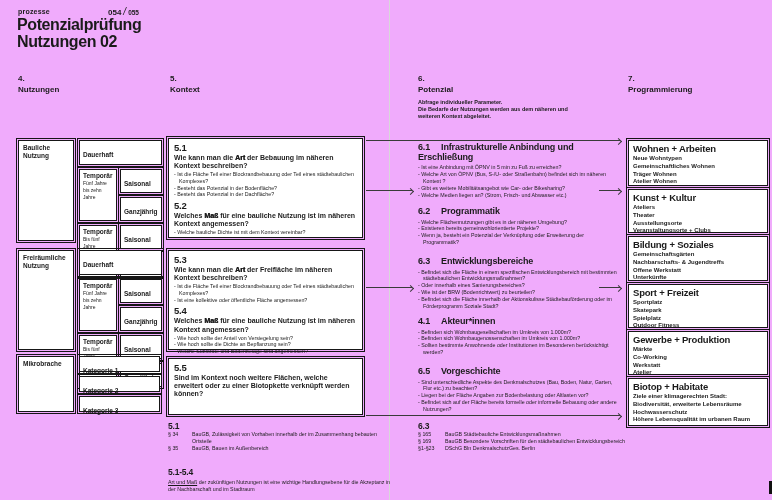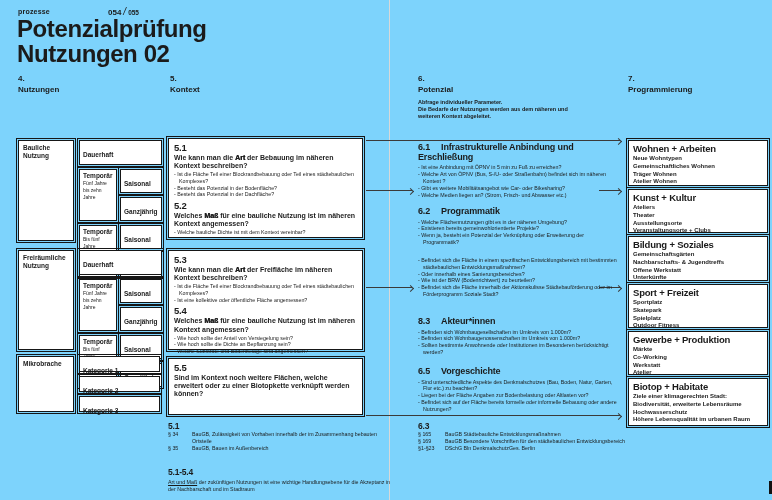--- a/index.html
+++ b/index.html
@@ -1,26 +1,26 @@
 <!DOCTYPE html>
 <html><head>
 <meta charset="utf-8">
 <style>
   html,body { margin:0; padding:0; background:#ffffff; }
-  .page { position:relative; width:772px; height:500px; background:#7dd3fc;
+  .page { position:relative; width:772px; height:500px; background:#f0abfc;
           font-family:"Liberation Sans","DejaVu Sans",sans-serif; color:#1b1b1b; overflow:hidden; }
   .fold { position:absolute; left:389px; top:0; width:1px; height:500px; background:#d8d8d8; }
   .edge-tick { position:absolute; right:0; bottom:6px; width:3px; height:13px; background:#111; }
 
   .kicker { position:absolute; left:18px; top:8px; font-size:7px; font-weight:700; letter-spacing:.2px; }
   .pagenum { position:absolute; left:108px; top:6px; display:flex; align-items:baseline; }
   .pnum-l { font-size:8px; font-weight:700; }
   .pnum-sep { font-size:10px; font-style:italic; margin:0 2px; font-weight:400; }
   .pnum-r { font-size:6.5px; font-weight:700; }
-  .title { position:absolute; left:17px; top:17px; font-size:24px; font-weight:800;
+  .title { position:absolute; left:17px; top:17px; font-size:16px; font-weight:800;
            line-height:1.04; letter-spacing:-.4px; }
 
   .chead { position:absolute; top:74px; font-size:8px; font-weight:700; line-height:1.35; }
   .coldesc { margin-top:3px; width:172px; font-size:5.5px; font-weight:700; line-height:1.35; white-space:pre-line; }
 
   .box { border:1px solid #161616; outline:1px solid #161616; outline-offset:1px; background:#fff; box-sizing:border-box; }
 
   
   .ngroup { position:absolute; left:18px; width:142px; display:flex; gap:5px; }
   .glabel { width:56px; flex:none; font-size:6.5px; font-weight:700; line-height:1.3;
@@ -249,29 +249,30 @@
   </div>
   <div class="psec" style="top:207px">
     <div class="phead"><span class="pnum">6.2</span><span>Programmatik</span></div>
     <div class="bullets">
         <div class="bullet">- Welche Flächennutzungen gibt es in der näheren Umgebung?</div>
         <div class="bullet">- Existieren bereits gemeinwohlorientierte Projekte?</div>
         <div class="bullet">- Wenn ja, besteht ein Potenzial der Verknüpfung oder Erweiterung der Programmatik?</div>
       </div>
   </div>
   <div class="psec" style="top:257px">
+    <div class="phead"><span class="pnum">6.3</span><span>Entwicklungsbereiche</span></div>
     <div class="bullets">
         <div class="bullet">- Befindet sich die Fläche in einem spezifischen Entwicklungsbereich mit bestimmten städtebaulichen Entwicklungsmaßnahmen?</div>
         <div class="bullet">- Oder innerhalb eines Sanierungsbereiches?</div>
         <div class="bullet">- Wie ist der BRW (Bodenrichtwert) zu beurteilen?</div>
         <div class="bullet">- Befindet sich die Fläche innerhalb der Aktionskulisse Städtebauförderung oder im Förderprogramm Soziale Stadt?</div>
       </div>
   </div>
   <div class="psec" style="top:317px">
-    <div class="phead"><span class="pnum">8.3</span><span>Akteur*innen</span></div>
+    <div class="phead"><span class="pnum">4.1</span><span>Akteur*innen</span></div>
     <div class="bullets">
         <div class="bullet">- Befinden sich Wohnbaugesellschaften im Umkreis von 1.000m?</div>
         <div class="bullet">- Befinden sich Wohnbaugenossenschaften im Umkreis von 1.000m?</div>
         <div class="bullet">- Sollten bestimmte Anwohnende oder Institutionen im Besonderen berücksichtigt werden?</div>
       </div>
   </div>
   <div class="psec" style="top:367px">
     <div class="phead"><span class="pnum">6.5</span><span>Vorgeschichte</span></div>
     <div class="bullets">
         <div class="bullet">- Sind unterschiedliche Aspekte des Denkmalschutzes (Bau, Boden, Natur, Garten, Flur etc.) zu beachten?</div>

